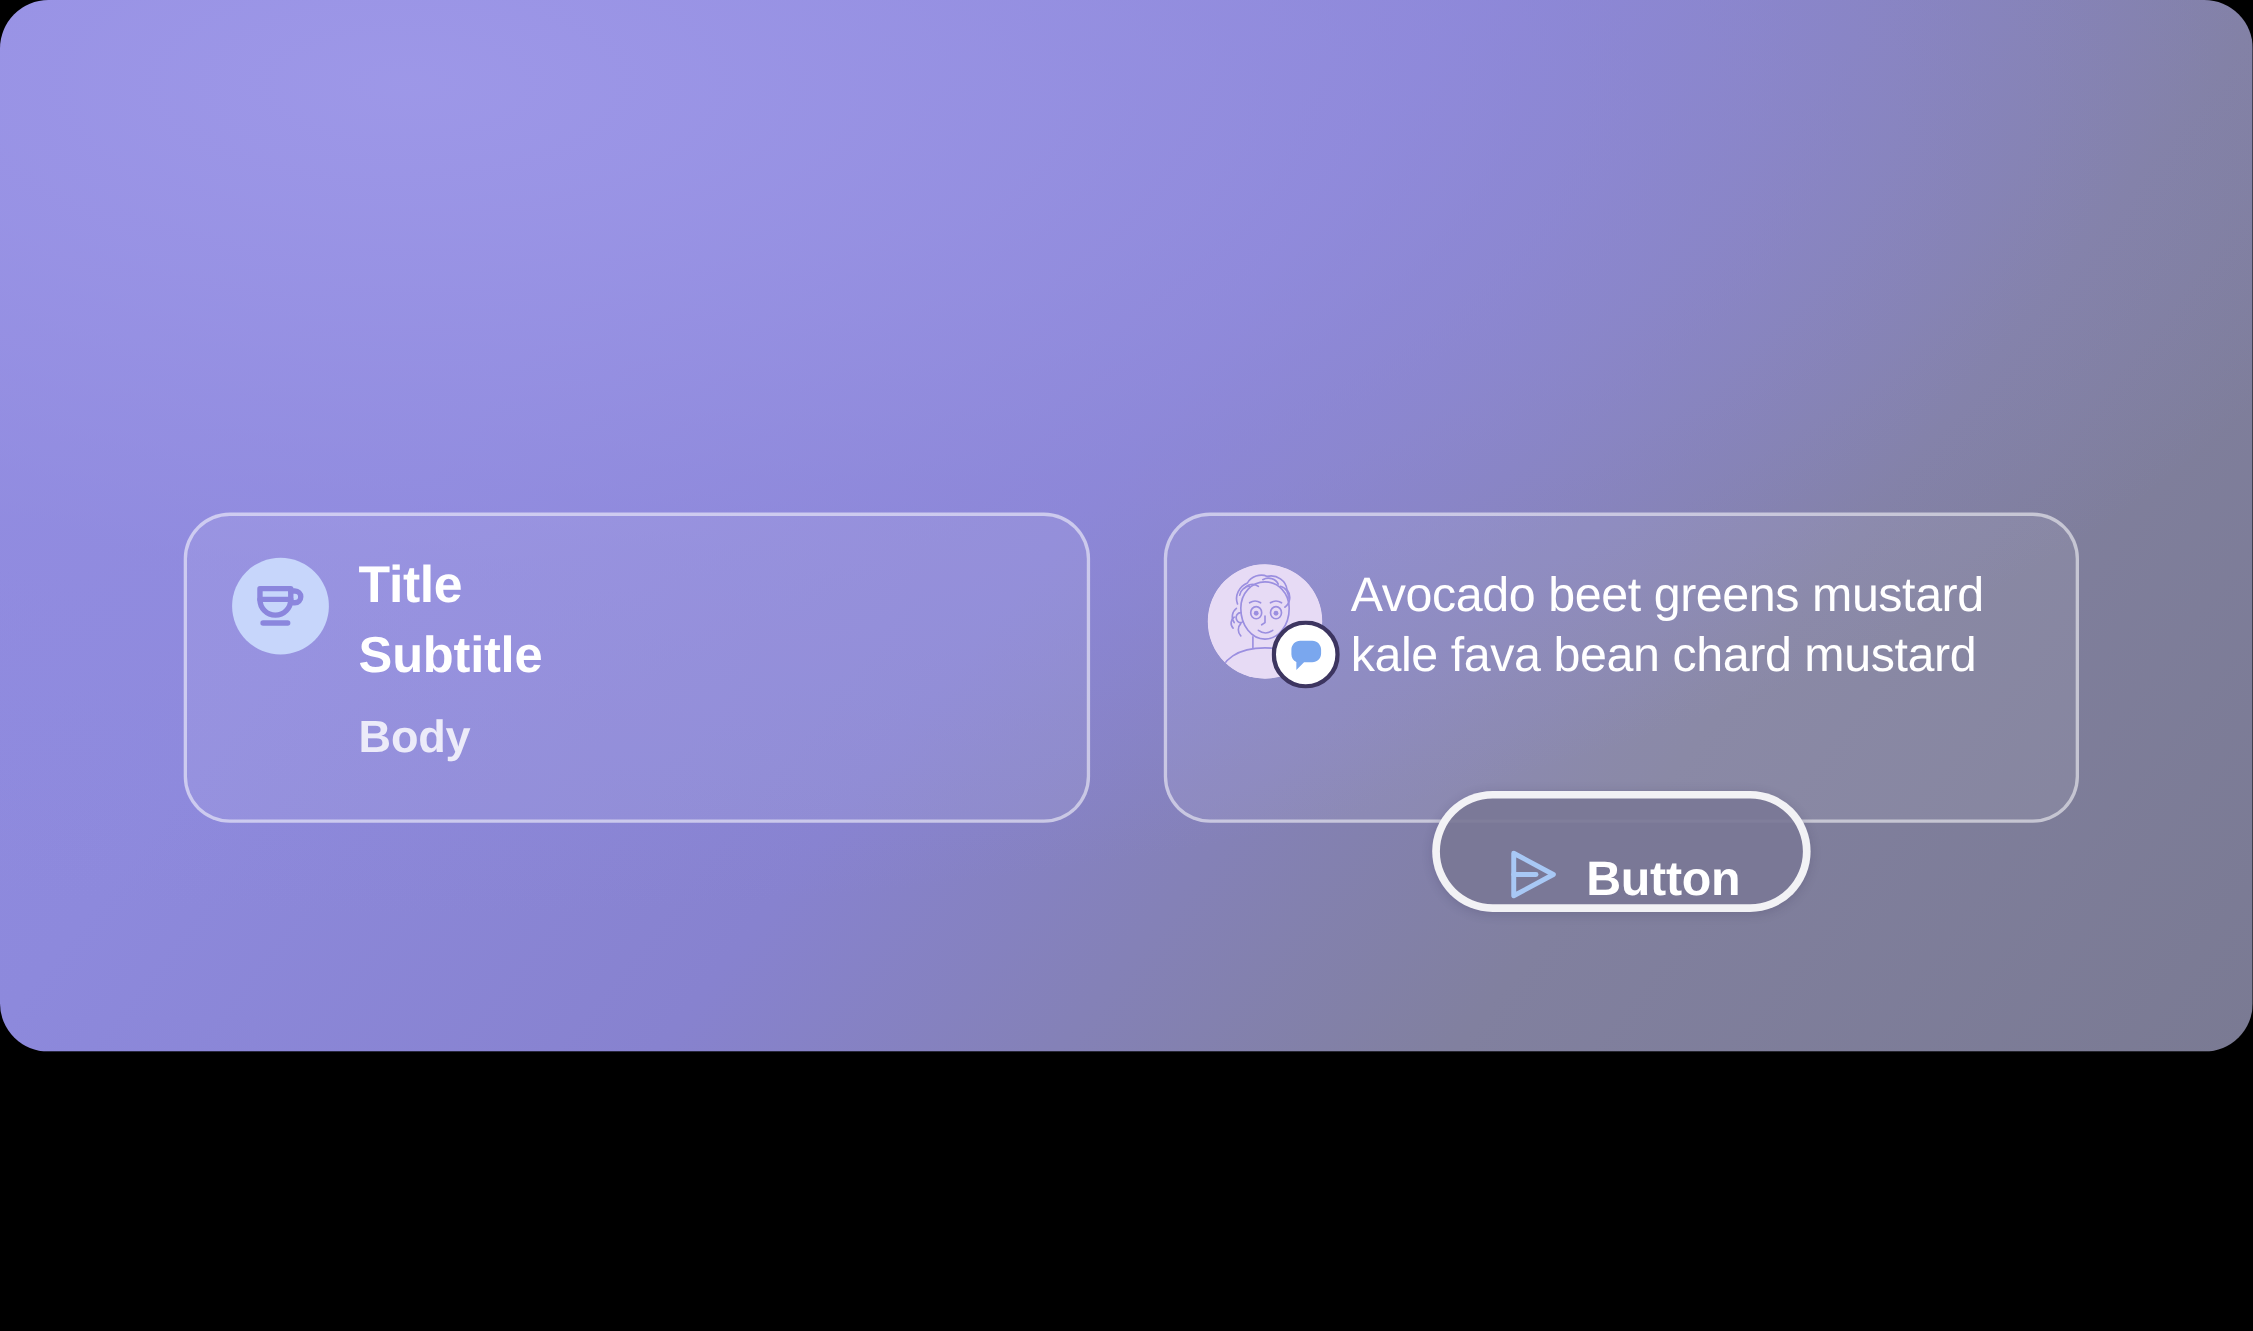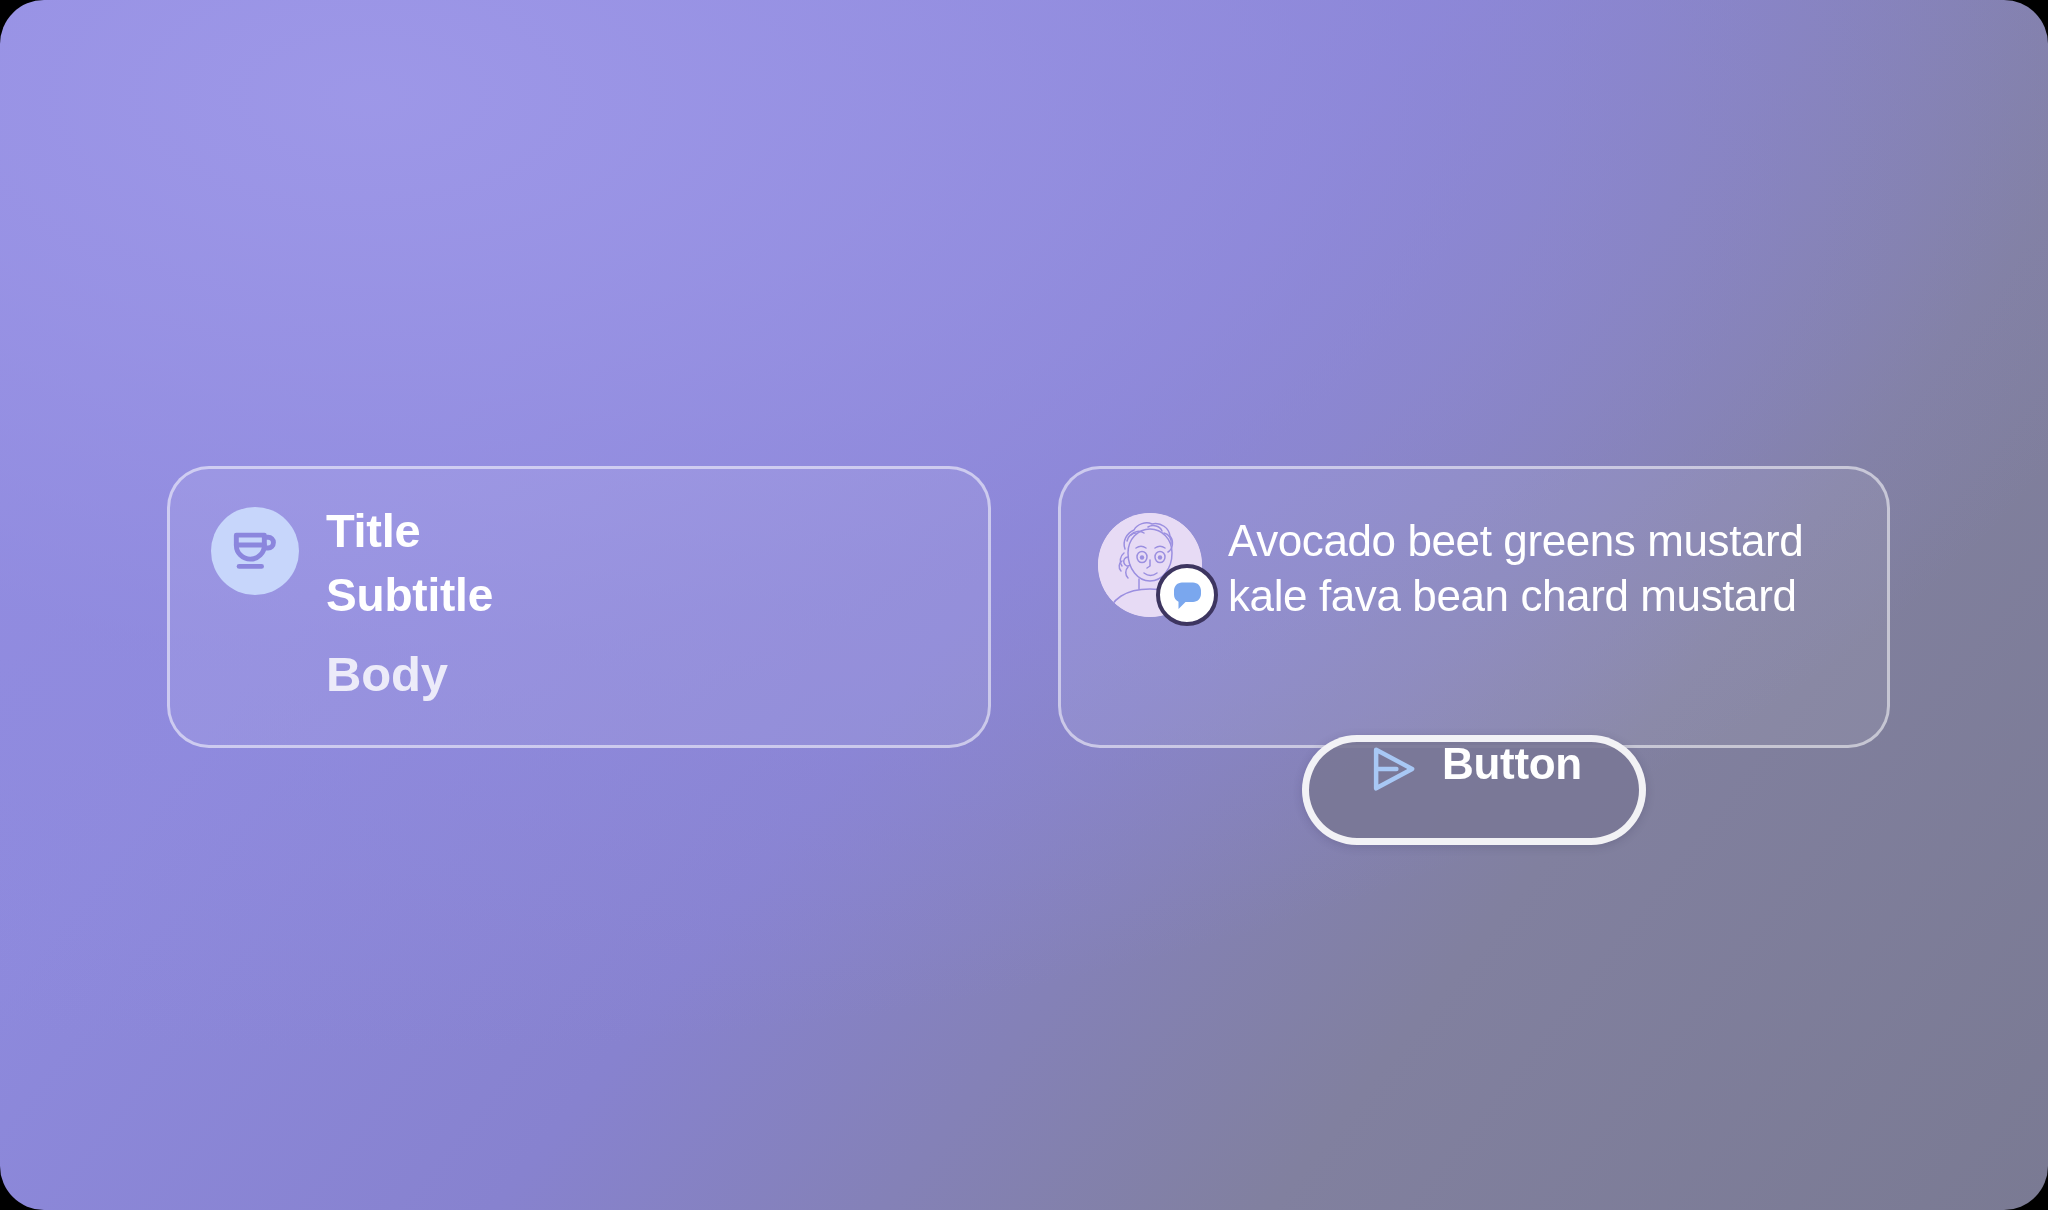--- a/index.html
+++ b/index.html
@@ -10,21 +10,21 @@
   body {
     width: 2048px;
     height: 1210px;
     overflow: hidden;
     font-family: "Liberation Sans", sans-serif;
   }
 
   .canvas {
     position: relative;
     width: 2048px;
-    height: 1210px;
+    height: 956px;
     border-radius: 44px;
     overflow: hidden;
     background:
       radial-gradient(135% 120% at 18% 8%, rgba(158,152,232,0.95) 0%, rgba(146,140,224,0.55) 38%, rgba(140,136,210,0.0) 66%),
       linear-gradient(128deg, #918ce2 0%, #8d89dc 26%, #8782cf 48%, #81809f 74%, #7a7a93 100%);
   }
 
   
   .card {
     position: absolute;
@@ -78,21 +78,21 @@
   }
   .t-subtitle {
     font-size: 46px;
     font-weight: 700;
     color: #ffffff;
     line-height: 1.14;
     letter-spacing: -0.2px;
     margin: 11px 0 0 0;
   }
   .t-body {
-    font-size: 49px;
+    font-size: 41px;
     font-weight: 700;
     color: rgba(255,255,255,0.82);
     line-height: 1.14;
     letter-spacing: -0.2px;
     margin: 26px 0 0 0;
   }
 
   
   .card-right {
     left: 1058px;
@@ -146,26 +146,25 @@
     position: absolute;
     left: 1302px;
     top: 719px;
     width: 344px;
     height: 110px;
     box-sizing: border-box;
     border-radius: 55px;
     border: 7px solid rgba(255,255,255,0.90);
     background: rgba(121,119,150,0.92);
     display: flex;
-    align-items: flex-start;
+    align-items: flex-end;
     justify-content: center;
     gap: 22px;
     cursor: pointer;
     box-shadow: 0 2px 10px rgba(40,36,70,0.18);
-    margin-top: 16px;
   }
   .btn-icon { display: flex; align-items: center; }
   .btn-label {
     font-size: 44px;
     font-weight: 700;
     color: #ffffff;
     letter-spacing: -0.3px;
     line-height: 1;
   }
 </style>

